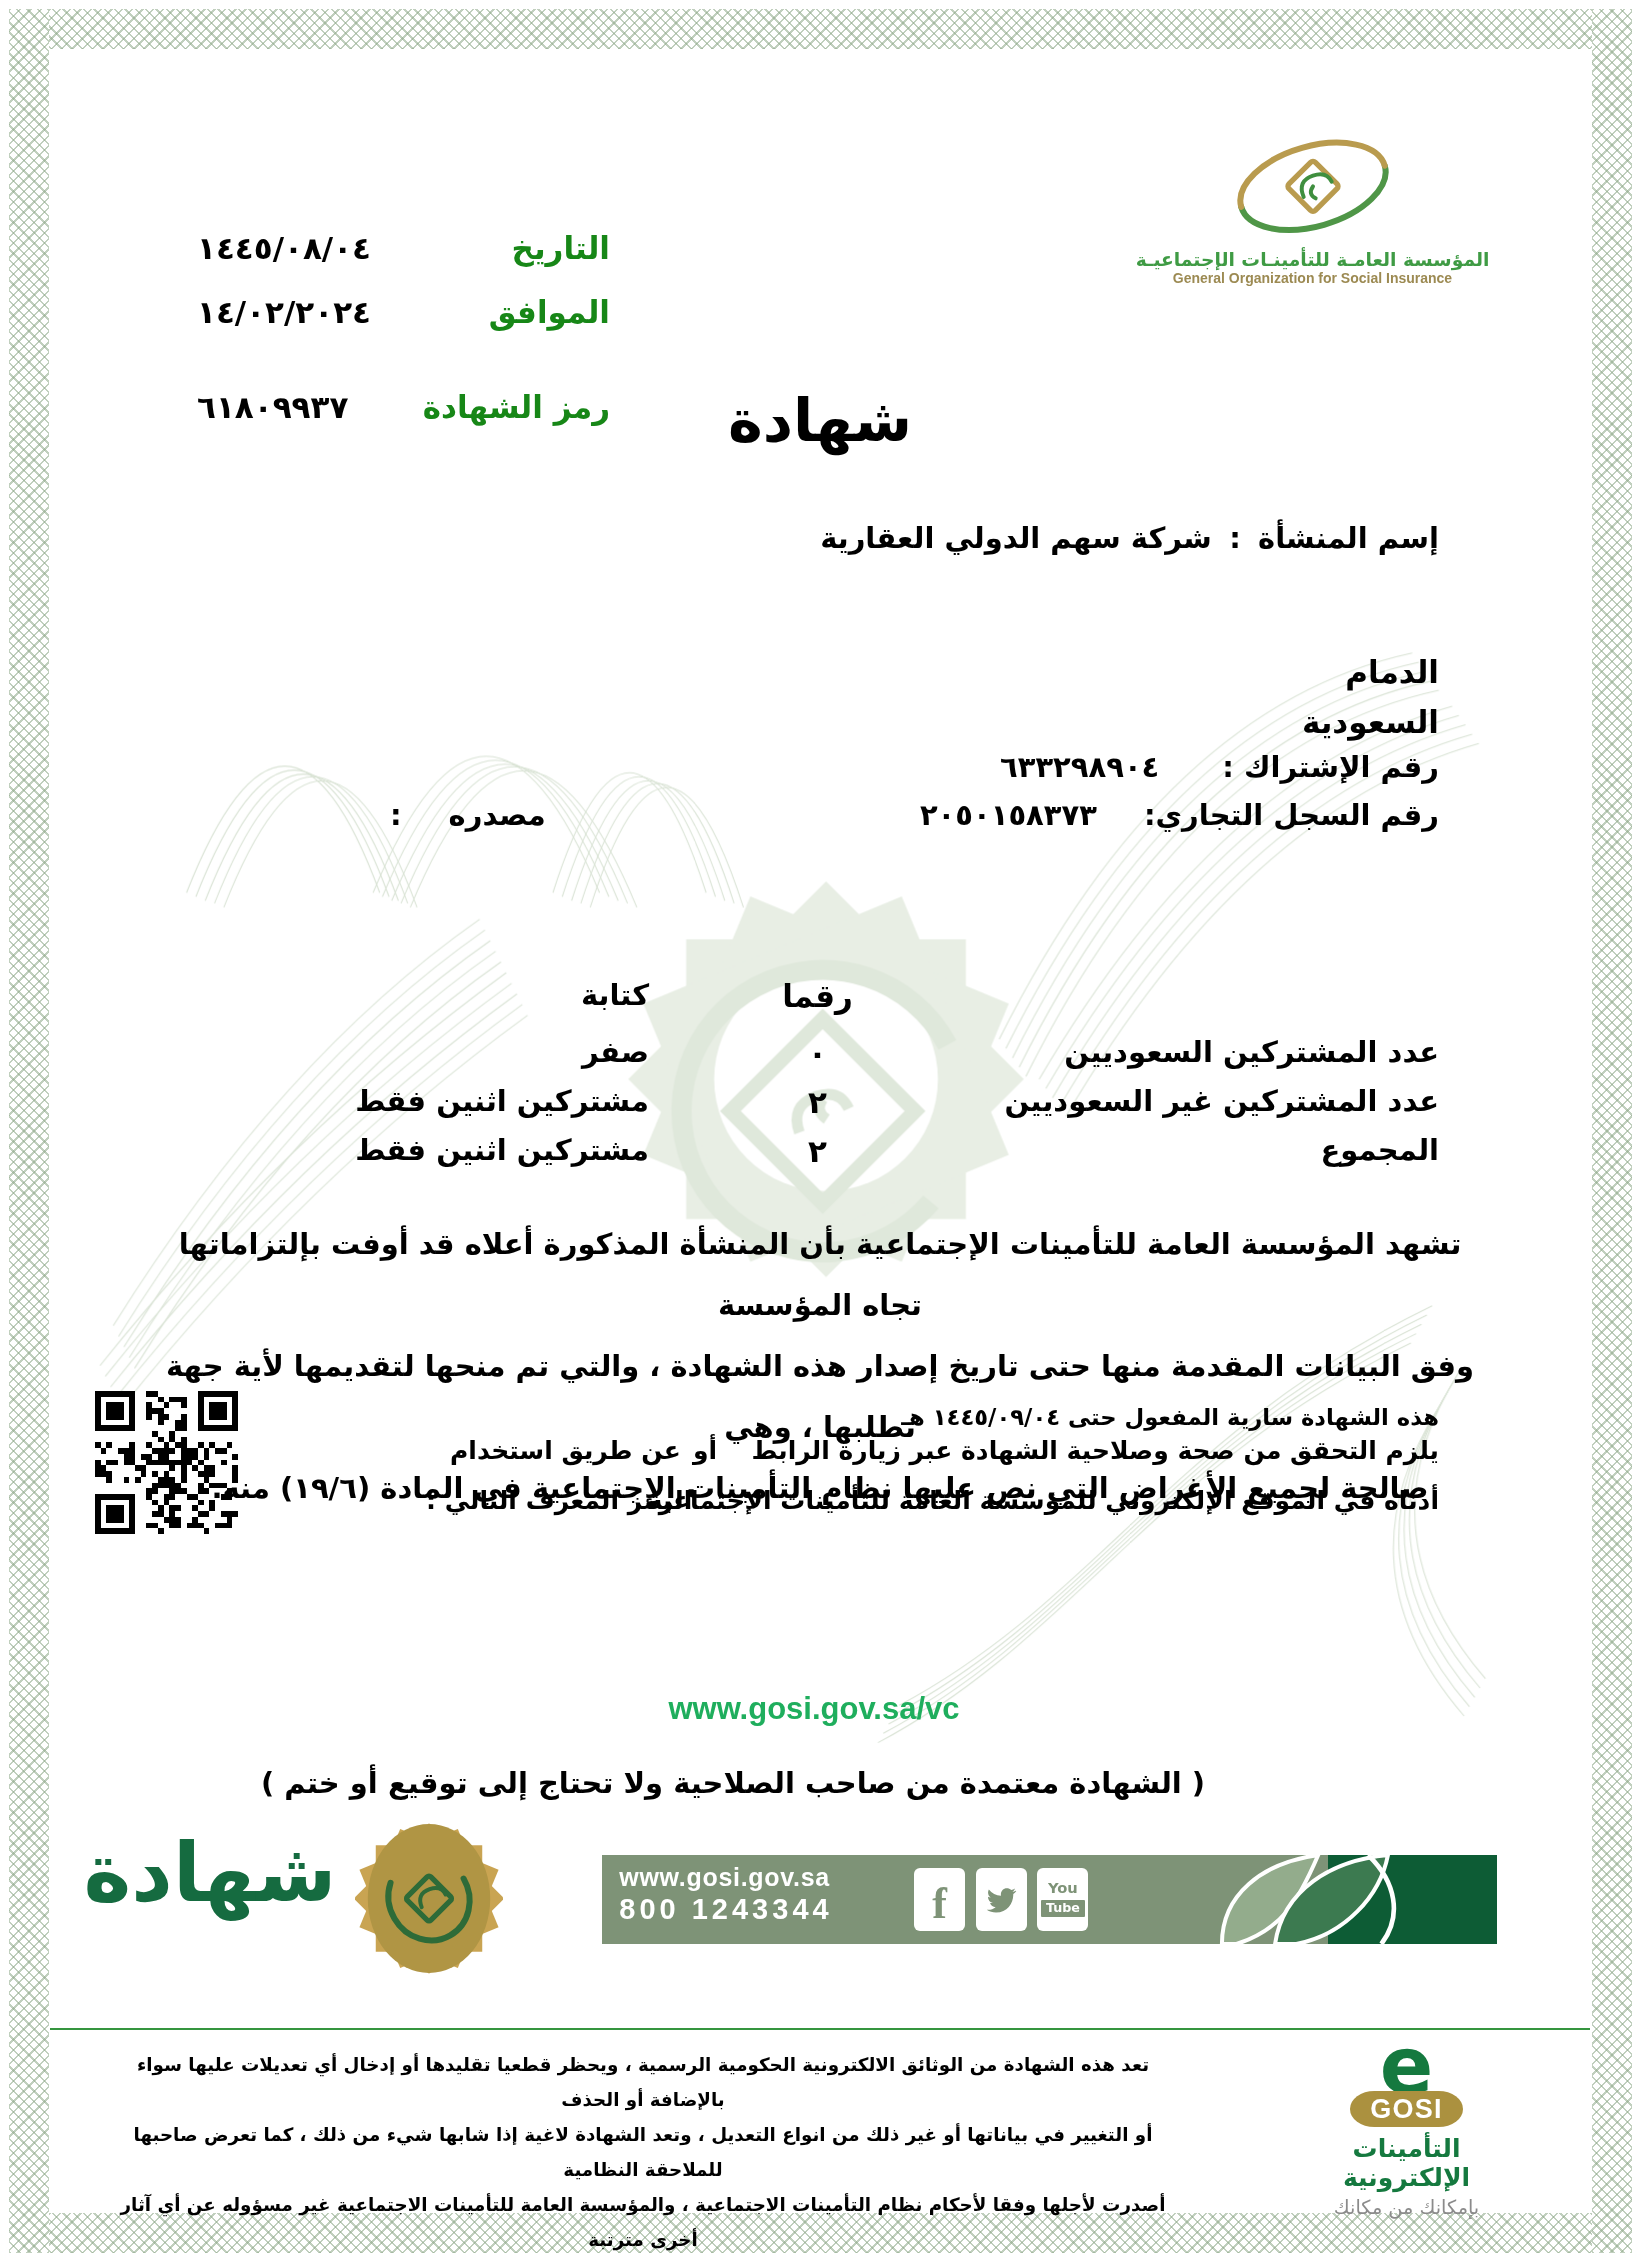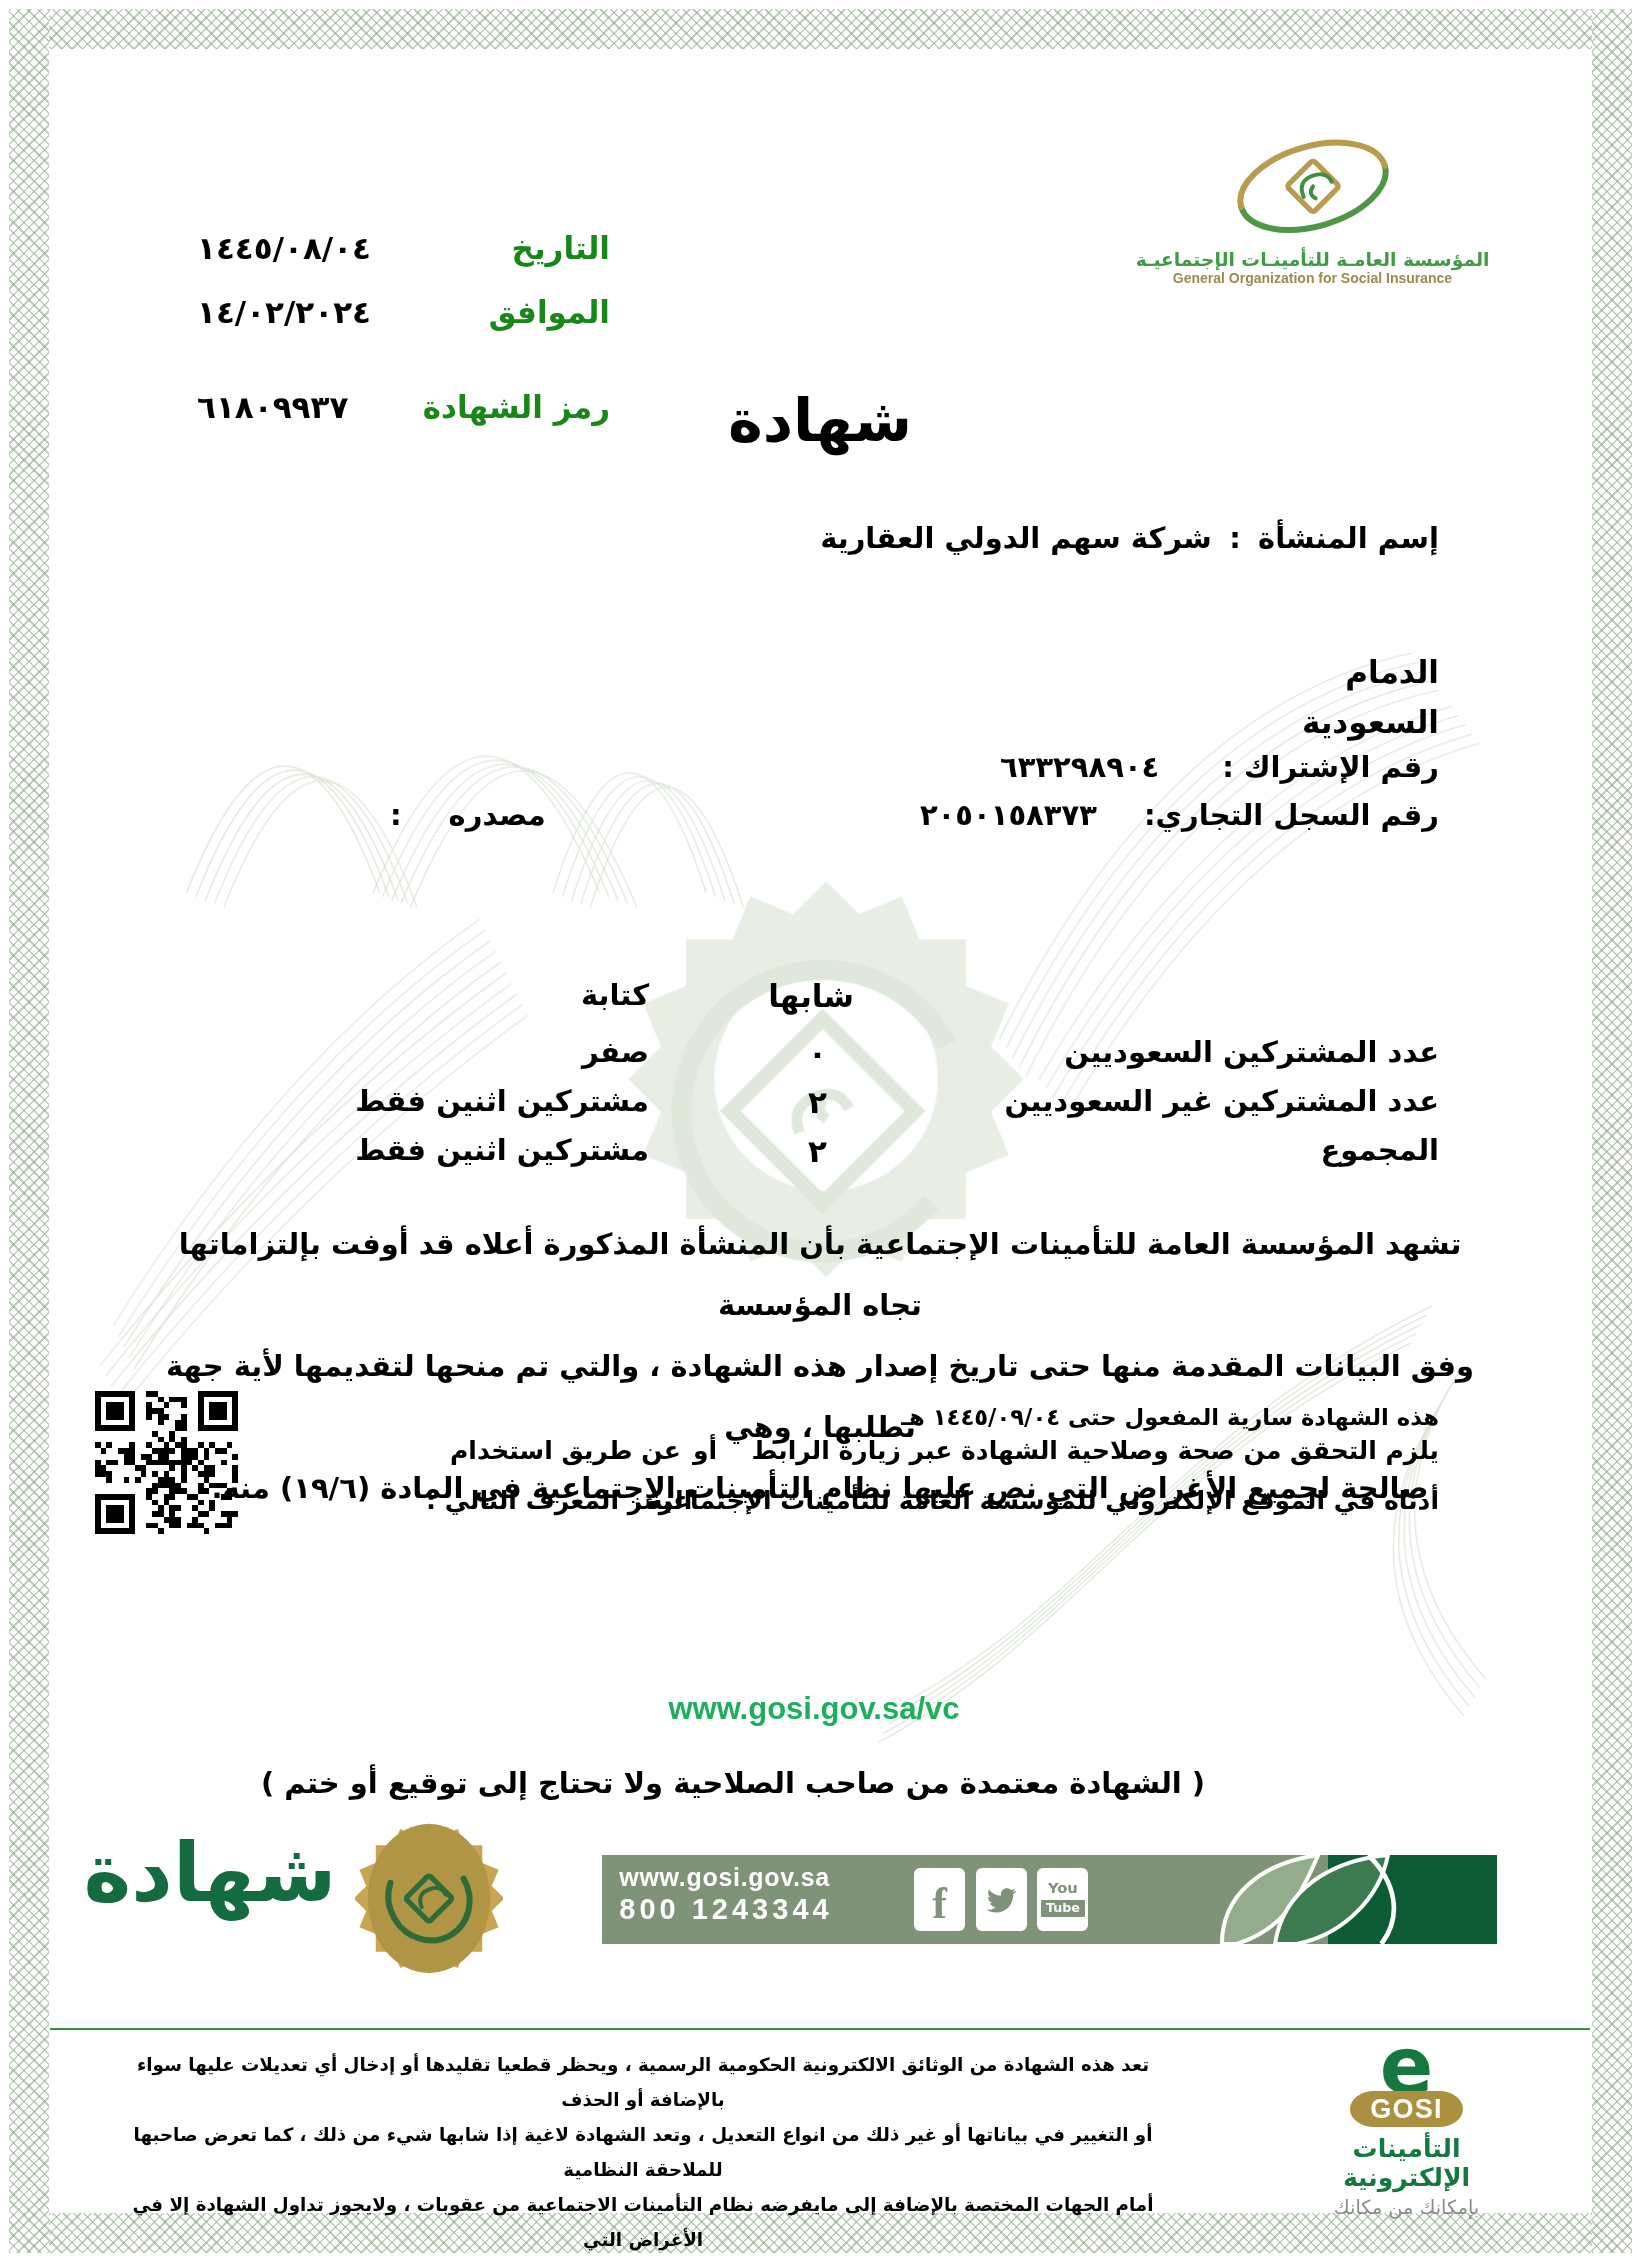--- a/index.html
+++ b/index.html
@@ -193,21 +193,21 @@
     <span>رقم السجل التجاري:</span>
     <span class="num-val">٢٠٥٠١٥٨٣٧٣</span>
   </div>
   <div class="issuer">
     <span>مصدره</span>
     <span>:</span>
   </div>
 
   <div class="counts">
     <div class="c-row c-head">
-      <span class="c-num">شابها</span>
+      <span class="c-num">رقما</span>
       <span class="c-wri">كتابة</span>
     </div>
     <div class="c-row">
       <span class="c-lbl">عدد المشتركين السعوديين</span>
       <span class="c-num">٠</span>
       <span class="c-wri">صفر</span>
     </div>
     <div class="c-row">
       <span class="c-lbl">عدد المشتركين غير السعوديين</span>
       <span class="c-num">٢</span>
@@ -455,21 +455,20 @@
         <span class="yt-you">You</span>
         <span class="yt-tube">Tube</span>
       </div>
     </div>
   </div>
 
   <div class="footer-line"></div>
   <div class="terms">
     <div>تعد هذه الشهادة من الوثائق الالكترونية الحكومية الرسمية ، ويحظر قطعيا تقليدها أو إدخال أي تعديلات عليها سواء بالإضافة  أو الحذف</div>
     <div>أو التغيير في بياناتها أو غير ذلك من انواع التعديل ، وتعد الشهادة لاغية إذا شابها شيء من ذلك ، كما تعرض صاحبها للملاحقة النظامية</div>
-    <div>أمام الجهات المختصة  بالإضافة إلى مايفرضه نظام التأمينات الاجتماعية من عقوبات ، ولايجوز تداول الشهادة  إلا في الأغراض  التي</div>
     <div>أصدرت لأجلها وفقا لأحكام نظام التأمينات الاجتماعية ، والمؤسسة العامة للتأمينات الاجتماعية غير مسؤوله عن أي آثار أخرى مترتبة</div>
 
   </div>
 
   <div class="egosi">
     <div class="e-mark">e</div>
     <div class="gosi-pill">GOSI</div>
     <div class="eg-ar1">التأمينات الإلكترونية</div>
     <div class="eg-ar2">بإمكانك من مكانك</div>
   </div>

